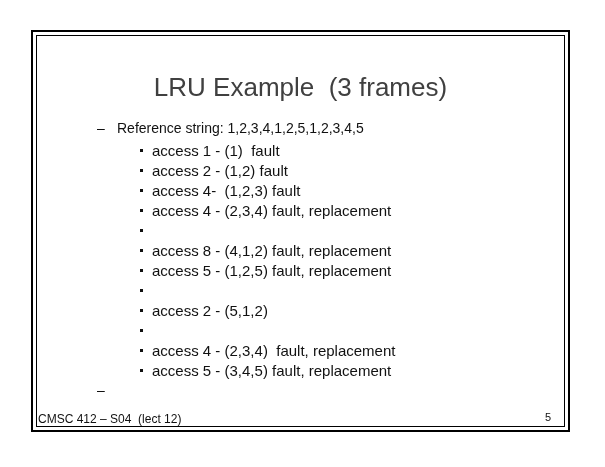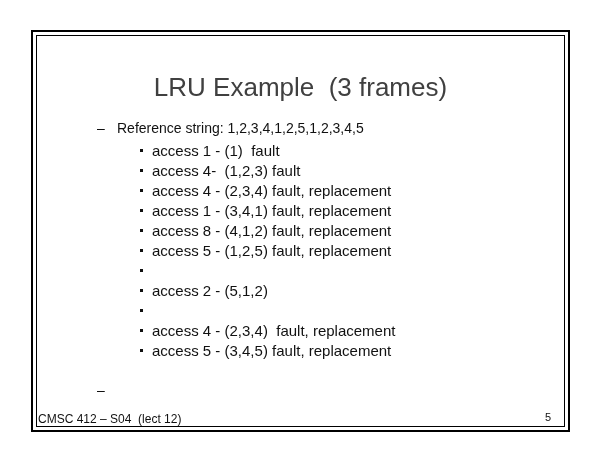--- a/index.html
+++ b/index.html
@@ -105,23 +105,24 @@
 
     <div class="title">LRU Example  (3 frames)</div>
 
     <div class="l1 ref">
       <span class="dash">–</span>
       <span class="l1text">Reference string: 1,2,3,4,1,2,5,1,2,3,4,5</span>
     </div>
 
     <div class="accesses">
       <div class="arow"><span class="sq"></span><span>access 1 - (1)  fault</span></div>
+      <div class="arow"><span class="sq"></span><span>access 2 - (1,2) fault</span></div>
       <div class="arow"><span class="sq"></span><span>access 4-  (1,2,3) fault</span></div>
       <div class="arow"><span class="sq"></span><span>access 4 - (2,3,4) fault, replacement</span></div>
-      <div class="arow"><span class="sq"></span><span>access 1 - (3,4,1) fault, replacement</span></div>
+      <div class="arow"><span class="sq"></span></div>
       <div class="arow"><span class="sq"></span><span>access 8 - (4,1,2) fault, replacement</span></div>
       <div class="arow"><span class="sq"></span><span>access 5 - (1,2,5) fault, replacement</span></div>
       <div class="arow"><span class="sq"></span></div>
       <div class="arow"><span class="sq"></span><span>access 2 - (5,1,2)</span></div>
       <div class="arow"><span class="sq"></span></div>
       <div class="arow"><span class="sq"></span><span>access 4 - (2,3,4)  fault, replacement</span></div>
       <div class="arow"><span class="sq"></span><span>access 5 - (3,4,5) fault, replacement</span></div>
     </div>
 
     <div class="l1 pf">

